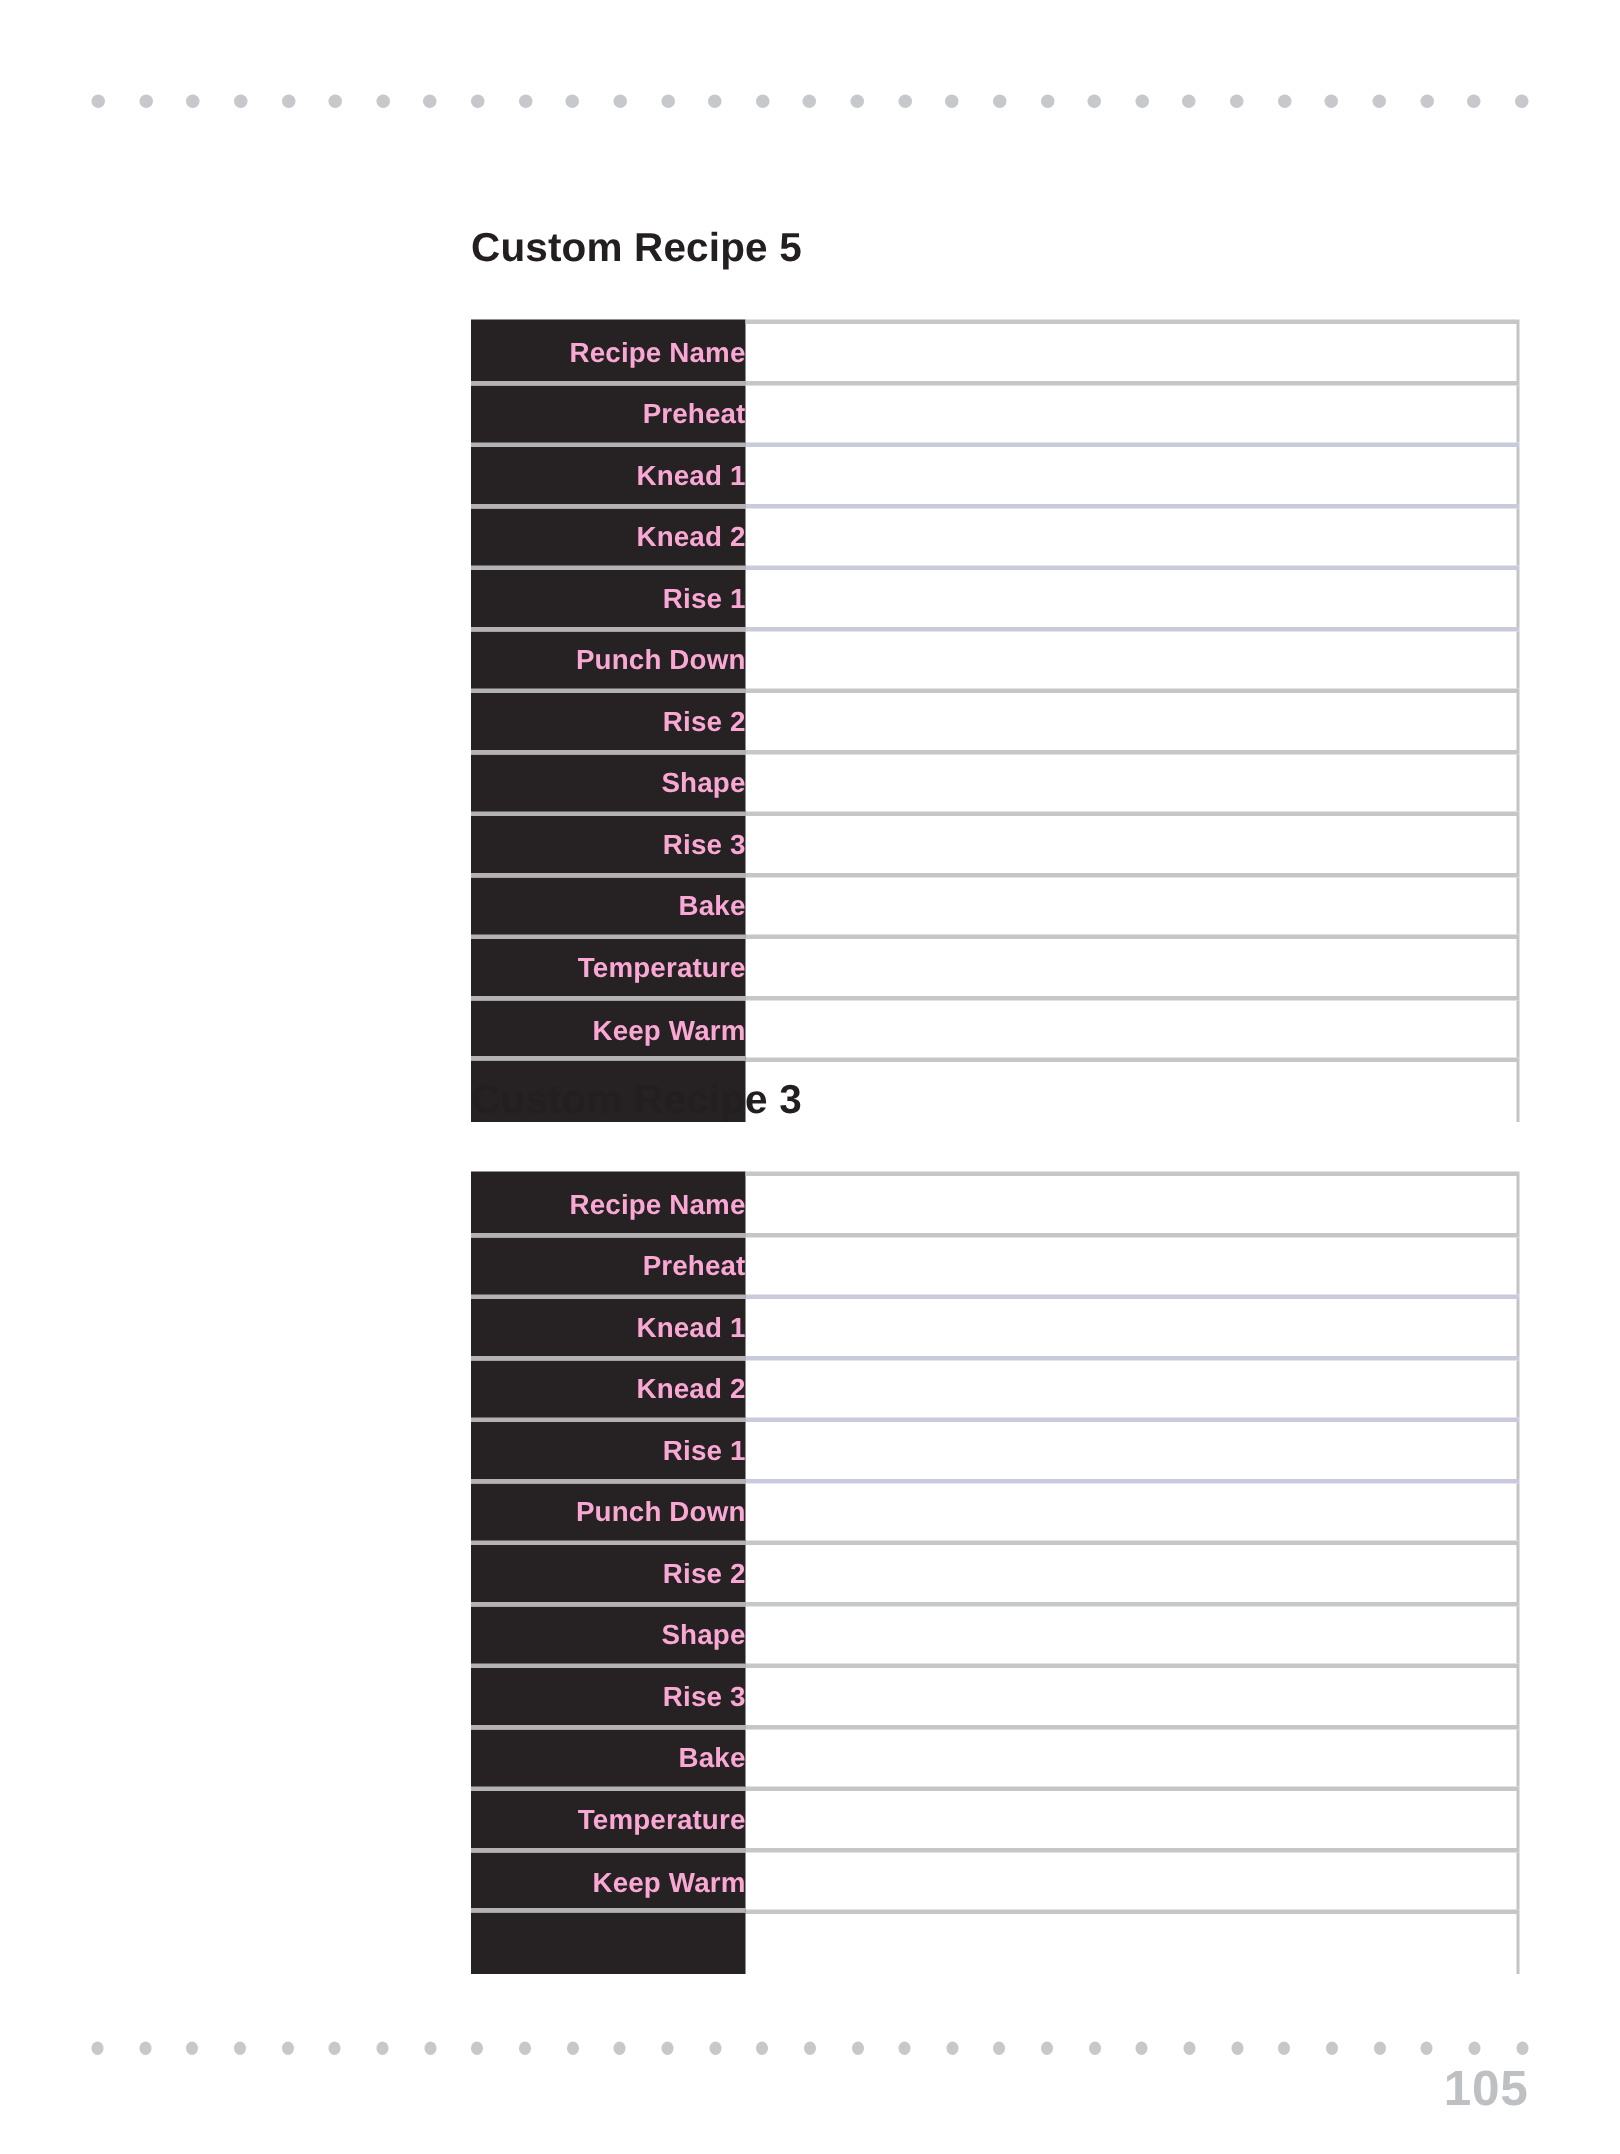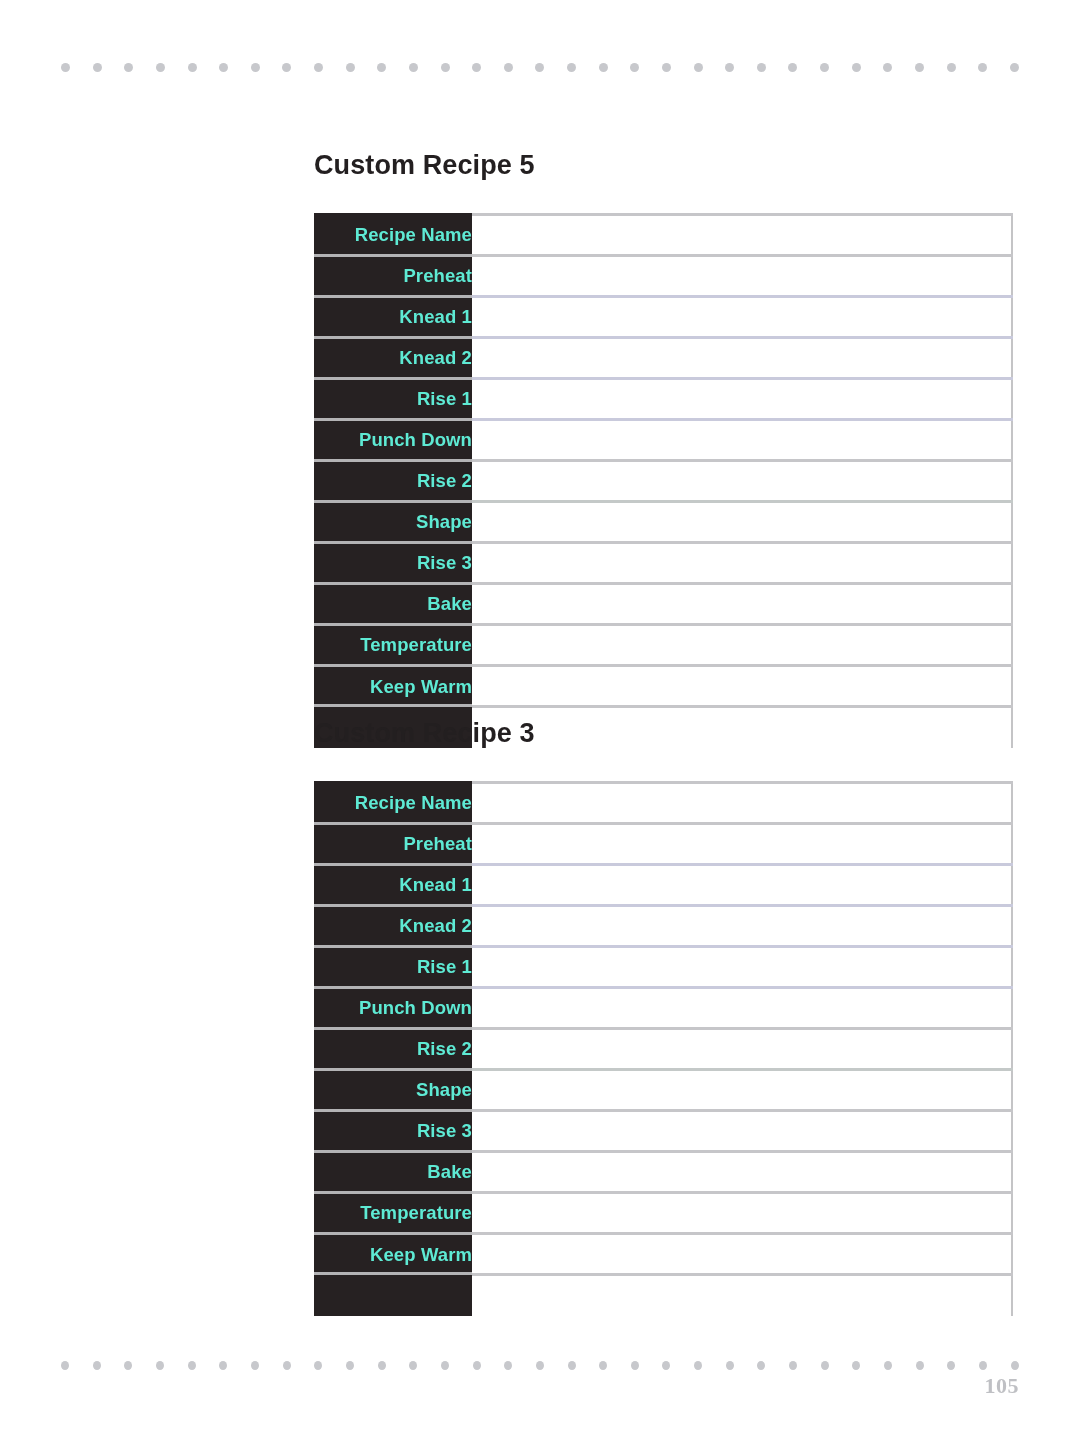--- a/index.html
+++ b/index.html
@@ -67,26 +67,25 @@
     border-radius: 50%;
   }
 
   
   .folio {
     position: absolute;
     top: 1375px;
     left: 0;
     right: 61px;
     text-align: right;
-    font-size: 22px;
+    font-size: 33px;
     font-weight: bold;
     color: #bfc0c4;
     line-height: 1;
     letter-spacing: 0.5px;
-    font-family: Liberation Serif, serif;
   }
 
   
   .recipe-block {
     position: absolute;
     left: 314px;
     width: 699px;
   }
   .recipe-block--first { top: 152px; }
   .recipe-block--second { top: 720px; }
@@ -111,23 +110,23 @@
     height: 41px;
   }
   .recipe-table td {
     padding: 0;
     vertical-align: middle;
     box-sizing: border-box;
   }
 
   
   .cell-label {
-    width: 158px;
+    width: 183px;
     background: #262122;
-    color: #5eead4;
+    color: #f9a8d4;
     font-size: 18.5px;
     font-weight: bold;
     text-align: right;
     padding-right: 14px;
     letter-spacing: 0.1px;
     border-top: 3px solid #262122;
     border-bottom: 0;
     position: relative;
   }
   .recipe-table tr + tr .cell-label::before {

